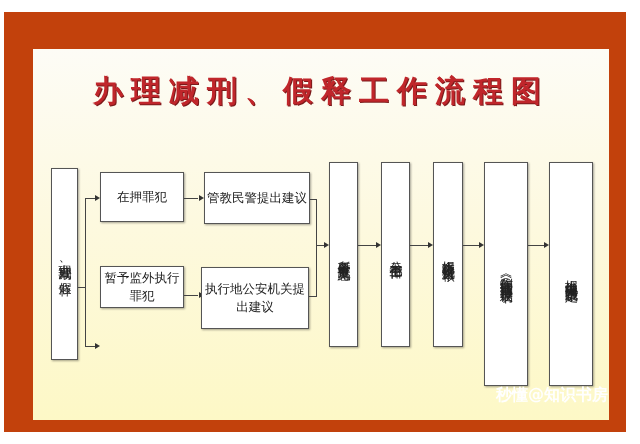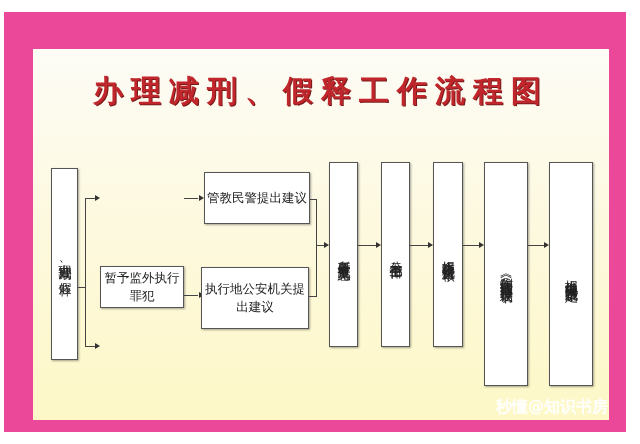--- a/index.html
+++ b/index.html
@@ -1,47 +1,48 @@
 <!DOCTYPE html>
 <html><head>
 <meta charset="utf-8">
 <style>
   html,body{margin:0;padding:0;background:#ffffff;}
   body{width:640px;height:444px;position:relative;overflow:hidden;font-family:"DejaVu Sans",sans-serif;}
-  .frame{position:absolute;left:4px;top:12px;width:622px;height:420px;background:#ec4899;}
+  .frame{position:absolute;left:4px;top:12px;width:622px;height:420px;background:#c2410c;}
   .panel{position:absolute;left:29px;top:37px;width:576px;height:371px;
     background:linear-gradient(180deg,#fdfcf6 0%,#fdf9e0 45%,#fdf8c6 100%);}
   .title{position:absolute;left:0;top:22px;width:576px;text-align:center;
     font-family:"DejaVu Sans",sans-serif;font-weight:bold;font-size:30px;letter-spacing:8px;
     color:#c0262b;text-shadow:1px 1px 0 #7a1a1a;}
   .box{position:absolute;background:#fff;border:1px solid #555;box-shadow:1px 1px 2px rgba(0,0,0,.35);
     box-sizing:border-box;color:#222;font-size:12.5px;}
   .hbox{display:flex;align-items:center;justify-content:center;text-align:center;line-height:18px;padding:2px;}
   .vbox{writing-mode:vertical-rl;text-orientation:upright;display:flex;align-items:center;justify-content:center;
     font-size:13px;letter-spacing:1px;line-height:16px;}
   .ln{position:absolute;background:#444;}
   .arr{position:absolute;width:0;height:0;border-top:3px solid transparent;border-bottom:3px solid transparent;border-left:5px solid #333;}
-  .wm{position:absolute;right:18px;bottom:14px;color:#fff;font-size:16px;font-weight:bold;letter-spacing:0px;margin-top:28px;}
+  .wm{position:absolute;right:18px;bottom:26px;color:#fff;font-size:16px;font-weight:bold;letter-spacing:0px;margin-top:28px;}
 </style>
 </head>
 <body>
 
 <div class="frame">
   <div class="panel">
     <div class="title">办理减刑、假释工作流程图</div>
 
     <div class="box vbox" style="left:18px;top:119px;width:27px;height:192px;">办理减刑、假释</div>
 
     <div class="ln" style="left:45px;top:238px;width:8px;height:1px;"></div>
     <div class="ln" style="left:52px;top:149px;width:1px;height:148px;"></div>
     <div class="ln" style="left:52px;top:149px;width:10px;height:1px;"></div>
     <div class="arr" style="left:62px;top:146px;"></div>
     <div class="ln" style="left:52px;top:297px;width:10px;height:1px;"></div>
     <div class="arr" style="left:62px;top:294px;"></div>
 
+    <div class="box hbox" style="left:67px;top:123px;width:84px;height:50px;">在押罪犯</div>
     <div class="ln" style="left:151px;top:149px;width:14px;height:1px;"></div>
     <div class="arr" style="left:166px;top:146px;"></div>
     <div class="box hbox" style="left:171px;top:123px;width:106px;height:52px;">管教民警提出建议</div>
 
     <div class="box hbox" style="left:67px;top:217px;width:84px;height:42px;">暂予监外执行罪犯</div>
     <div class="ln" style="left:151px;top:246px;width:14px;height:1px;"></div>
     <div class="arr" style="left:166px;top:243px;"></div>
     <div class="box hbox" style="left:168px;top:212px;width:108px;height:62px;margin-top:6px;">执行地公安机关提出建议</div>
 
     <div class="ln" style="left:277px;top:150px;width:7px;height:1px;"></div>

